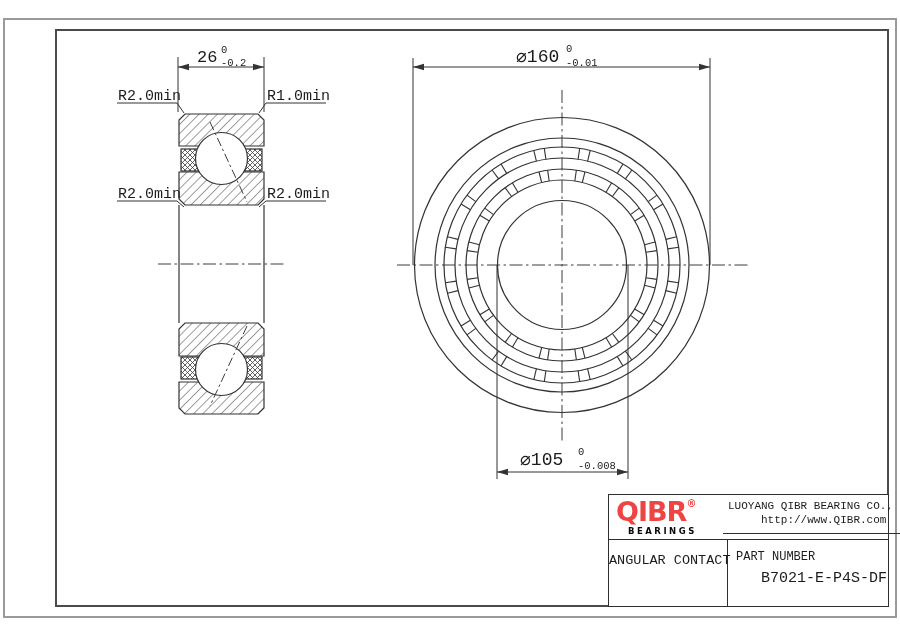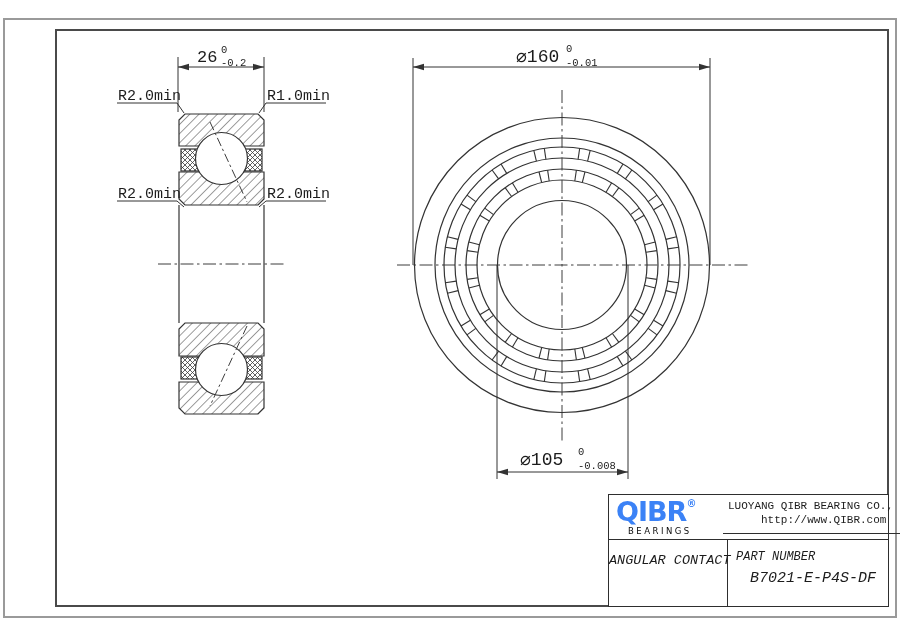--- a/index.html
+++ b/index.html
@@ -24,35 +24,35 @@
   text.dimbig{font-size:18px;}
   text.tol{font-size:10.5px;}
   text.lbl{font-size:15px;}
   
   .title-block{position:absolute;left:608px;top:494px;width:281px;height:113px;
         border:1.5px solid #2e2e2e;box-sizing:border-box;background:#fff;}
   .tb-row1{position:relative;height:45px;border-bottom:1.5px solid #2e2e2e;
         box-sizing:border-box;display:flex;}
   .tb-logo-cell{position:relative;width:119px;flex:none;}
   .tb-brand{position:absolute;left:7px;top:1px;font-family:"DejaVu Sans","Liberation Sans",sans-serif;
-        font-weight:bold;font-size:27px;letter-spacing:-1px;color:#3b82f6;}
+        font-weight:bold;font-size:27px;letter-spacing:-1px;color:#ef4444;}
   .tb-reg{font-size:10px;vertical-align:14px;letter-spacing:0;}
   .tb-brand-sub{position:absolute;left:19px;top:31px;font-family:"DejaVu Sans","Liberation Sans",sans-serif;
-        font-weight:normal;font-size:8.5px;letter-spacing:2.5px;color:#0a0a0a;}
+        font-weight:bold;font-size:8.5px;letter-spacing:2.5px;color:#0a0a0a;}
   .tb-company-cell{position:relative;flex:1;text-align:center;padding-top:4px;}
   .tb-company{font-size:11px;line-height:14px;white-space:nowrap;}
   .tb-website{font-size:11px;line-height:14px;white-space:nowrap;}
   .tb-web-underline{position:absolute;left:-5px;right:0;bottom:5px;height:1px;background:#2e2e2e;}
-  .tb-row2{display:flex;height:66.5px;font-style:italic;}
+  .tb-row2{display:flex;height:66.5px;}
   .tb-product-cell{width:119px;flex:none;border-right:1.5px solid #2e2e2e;box-sizing:border-box;
         text-align:center;padding-top:9px;}
   .tb-product-line{font-size:13.5px;line-height:23px;white-space:nowrap;}
   .tb-part-cell{flex:1;padding:7px 0 0 8px;}
   .tb-part-label{font-size:12px;line-height:20px;}
-  .tb-part-number{font-size:15px;line-height:24px;margin-left:14px;white-space:nowrap;}
+  .tb-part-number{font-size:15px;line-height:24px;margin-left:25px;white-space:nowrap;}
 </style>
 </head>
 <body>
 
 <div class="page">
 
   <div class="outer-border"></div>
   <div class="inner-frame"></div>
 
   <svg id="drawing-svg" width="900" height="636" viewBox="0 0 900 636">

